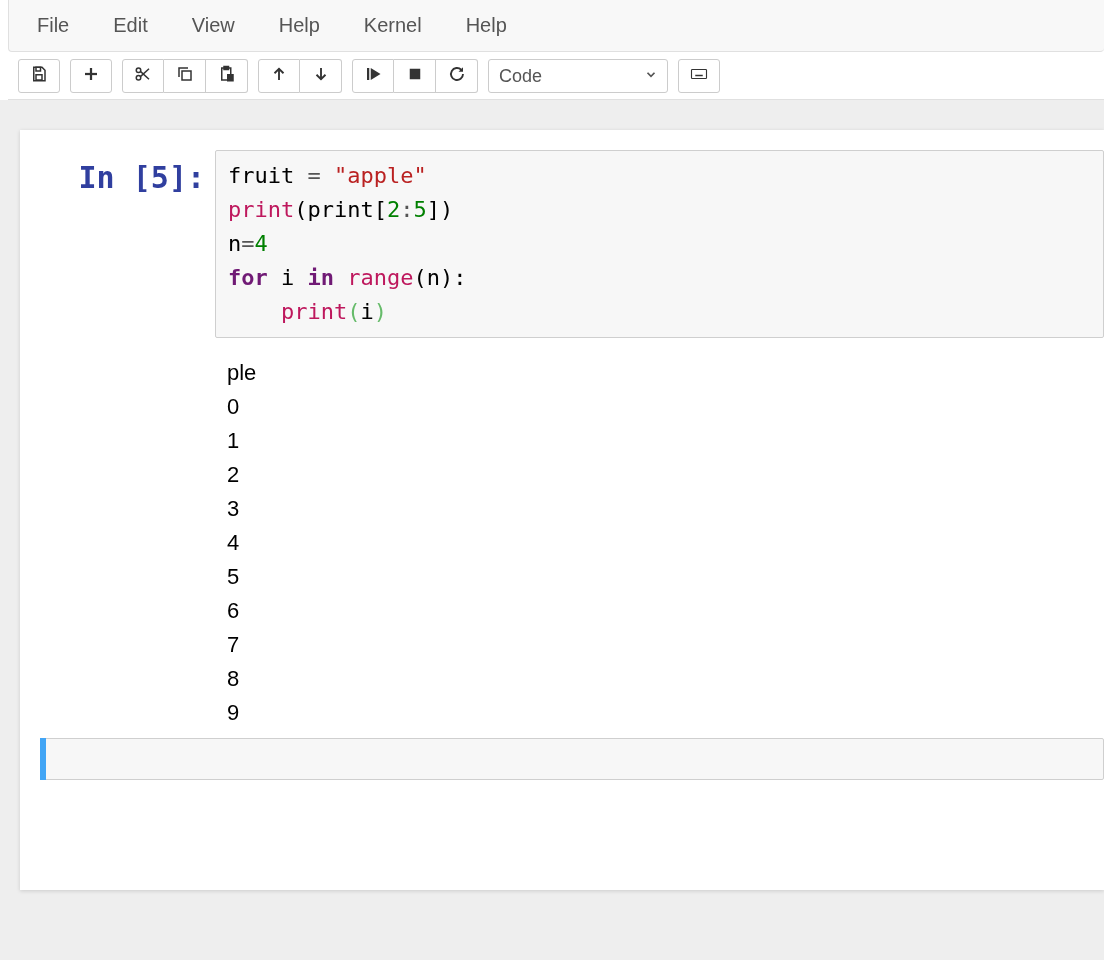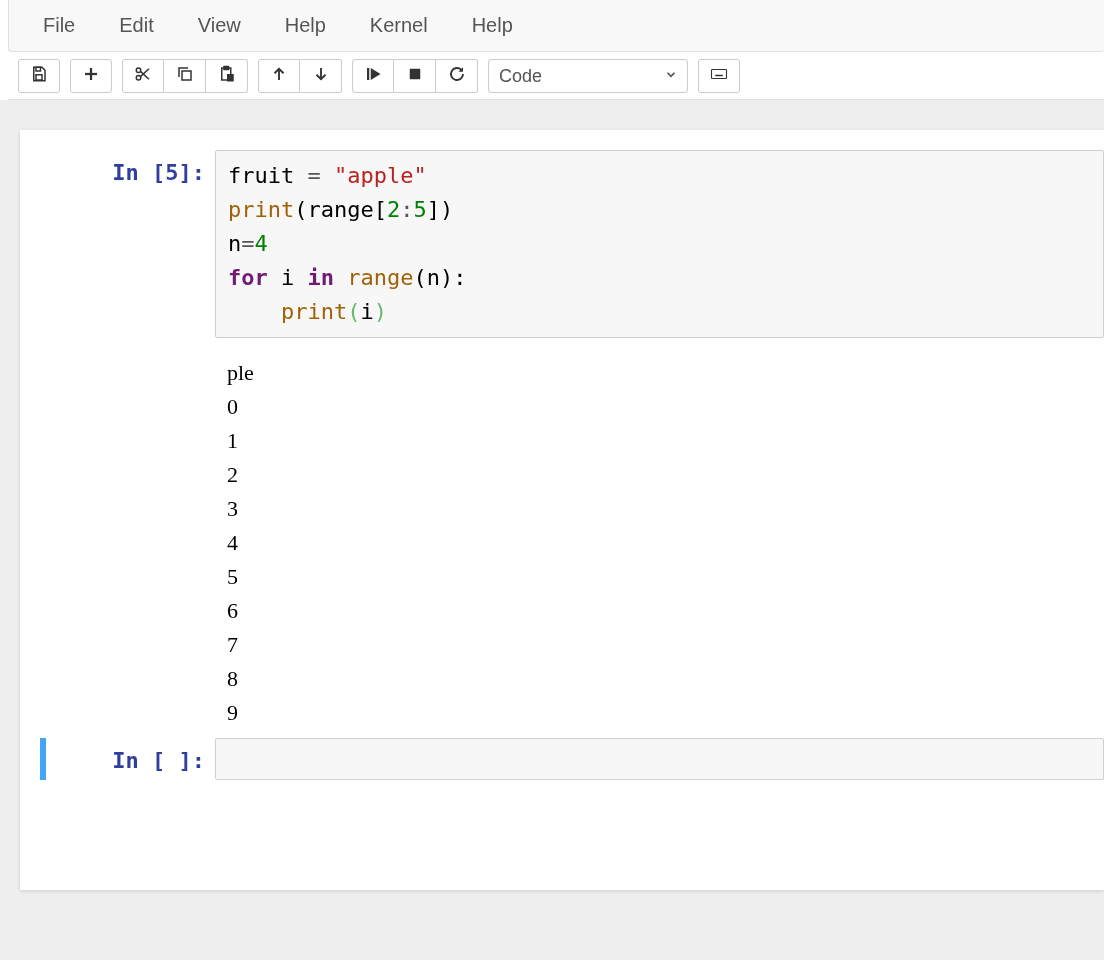--- a/index.html
+++ b/index.html
@@ -7,21 +7,21 @@
   font-family: "Helvetica Neue", Helvetica, Arial, sans-serif;
   font-size: 14px;
   background: #fff;
   width: 1104px;
   height: 966px;
   overflow: hidden;
 }
 .menubar {
   display: flex;
   align-items: center;
-  padding: 0 12px;
+  padding: 0 6px;
   height: 52px;
   border: 1px solid #e0e0e0;
   border-top: none;
   border-right: none;
   background: #f8f8f8;
   margin-left: 8px;
   border-radius: 0 0 4px 4px;
 }
 .menubar .menu-item {
   padding: 12px 22px;
@@ -58,21 +58,21 @@
 .btn:last-child { border-radius: 0 3px 3px 0; }
 .btn:only-child { border-radius: 3px; }
 .btn svg { width: 18px; height: 18px; }
 .select-wrap {
   position: relative;
   margin-right: 10px;
 }
 .select-wrap select {
   appearance: none;
   -webkit-appearance: none;
-  width: 200px;
+  width: 180px;
   height: 34px;
   padding: 0 30px 0 10px;
   border: 1px solid #ccc;
   border-radius: 3px;
   background: #fff;
   font-size: 18px;
   color: #555;
   cursor: pointer;
 }
 .select-wrap .chev {
@@ -107,55 +107,55 @@
   bottom: 0;
   width: 6px;
   background: #42A5F5;
 }
 .prompt {
   width: 175px;
   flex: none;
   text-align: right;
   padding: 10px 10px 0 0;
   font-family: "Menlo", "Monaco", "Consolas", monospace;
-  font-size: 22px;
+  font-size: 30px;
 }
 .prompt-in { color: #303F9F; font-weight: bold; }
 .prompt-num { color: #303F9F; font-weight: bold; }
 .input-area {
   flex: 1;
   background: #f7f7f7;
   border: 1px solid #cfcfcf;
   border-radius: 2px;
   padding: 8px 12px;
   font-family: "Menlo", "Monaco", "Consolas", monospace;
   font-size: 22px;
   line-height: 34px;
   white-space: pre;
 }
 .output-area {
-  font-family: Liberation Serif, serif;
+  font-family: Liberation Sans, sans-serif;
   font-size: 22px;
   line-height: 34px;
   white-space: pre;
   padding: 8px 12px 8px 12px;
   margin-left: 175px;
 }
 .empty-input {
   flex: 1;
   background: #f7f7f7;
   border: 1px solid #cfcfcf;
   border-radius: 2px;
   height: 42px;
 }
 
 .tok-name { color: #000000; }
 .tok-op { color: #555; }
 .tok-str { color: #BA2121; }
-.tok-builtin { color: #a16207; text-align: center; }
+.tok-builtin { color: #be185d; text-align: center; }
 .tok-num { color: #008000; }
 .tok-kw { color: #701a75; font-weight: bold; }
 .tok-paren-hl1 { color: #66bb6a; }
 </style>
 </head>
 <body>
 
 <div class="menubar">
   <div class="menu-item">File</div>
   <div class="menu-item">Edit</div>
@@ -291,34 +291,33 @@
       </span>
     </button>
   </div>
 </div>
 
 <div class="notebook-bg">
   <div class="notebook" id="notebook">
       <div class="cell">
         <div class="prompt"><span class="prompt-in">In [</span><span class="prompt-num">5</span><span class="prompt-in">]:</span></div>
         <div class="input-area"><span class="tok-name">fruit </span><span class="tok-op">=</span><span> </span><span class="tok-str">"apple"</span>
-<span class="tok-builtin">print</span><span class="tok-name">(range[</span><span class="tok-num">2</span><span class="tok-op">:</span><span class="tok-num">5</span><span class="tok-name">])</span>
+<span class="tok-builtin">print</span><span class="tok-name">(print[</span><span class="tok-num">2</span><span class="tok-op">:</span><span class="tok-num">5</span><span class="tok-name">])</span>
 <span class="tok-name">n</span><span class="tok-op">=</span><span class="tok-num">4</span>
 <span class="tok-kw">for</span><span class="tok-name"> i </span><span class="tok-kw">in</span><span> </span><span class="tok-builtin">range</span><span class="tok-name">(n):</span>
 <span>    </span><span class="tok-builtin">print</span><span class="tok-paren-hl1">(</span><span class="tok-name">i</span><span class="tok-paren-hl1">)</span></div>
       </div>
       <div class="output-area">ple
 0
 1
 2
 3
 4
 5
 6
 7
 8
 9</div>
       <div class="cell selected">
-        <div class="prompt"><span class="prompt-in">In [</span><span class="prompt-num"> </span><span class="prompt-in">]:</span></div>
         <div class="empty-input"></div>
       </div>
     </div>
 </div>
 
 </body></html>

